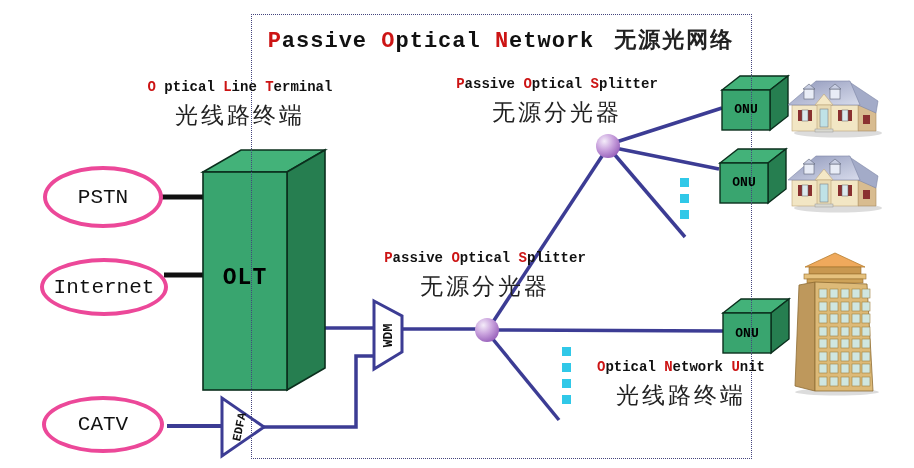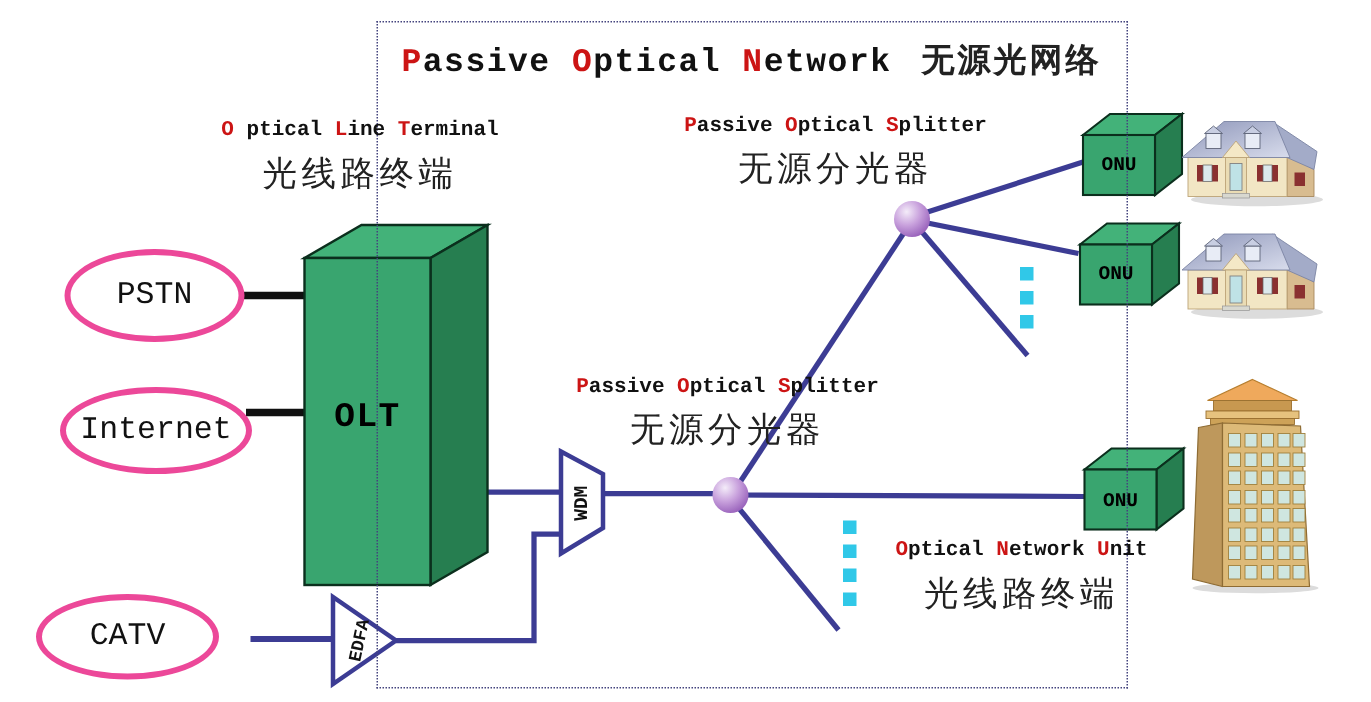--- a/index.html
+++ b/index.html
@@ -174,21 +174,21 @@
     <span class="r">O</span><span>ptical </span><span class="r">N</span><span>etwork </span><span class="r">U</span><span>nit</span>
     <span class="cn">光线路终端</span>
   </div>
 
   <div class="oval" style="left:43px;top:166px;width:120px;height:62px;">
     <span>PSTN</span>
   </div>
   <div class="oval" style="left:40px;top:258px;width:128px;height:58px;">
     <span>Internet</span>
   </div>
-  <div class="oval" style="left:24px;top:396px;width:122px;height:57px;text-align:center;">
+  <div class="oval" style="left:42px;top:396px;width:122px;height:57px;text-align:center;">
     <span>CATV</span>
   </div>
 
   <div class="nodetxt olt-txt" style="left:203px;top:265px;width:84px;">OLT</div>
   <div class="nodetxt rot" style="left:359px;top:328px;width:58px;height:15px;transform:rotate(-90deg);font-size:13px;">WDM</div>
   <div class="nodetxt rot" style="left:212px;top:420px;width:56px;height:14px;transform:rotate(-78deg);font-size:12px;">EDFA</div>
   <div class="nodetxt" style="left:722px;top:102px;width:48px;">ONU</div>
   <div class="nodetxt" style="left:720px;top:175px;width:48px;">ONU</div>
   <div class="nodetxt" style="left:723px;top:326px;width:48px;">ONU</div>
 

